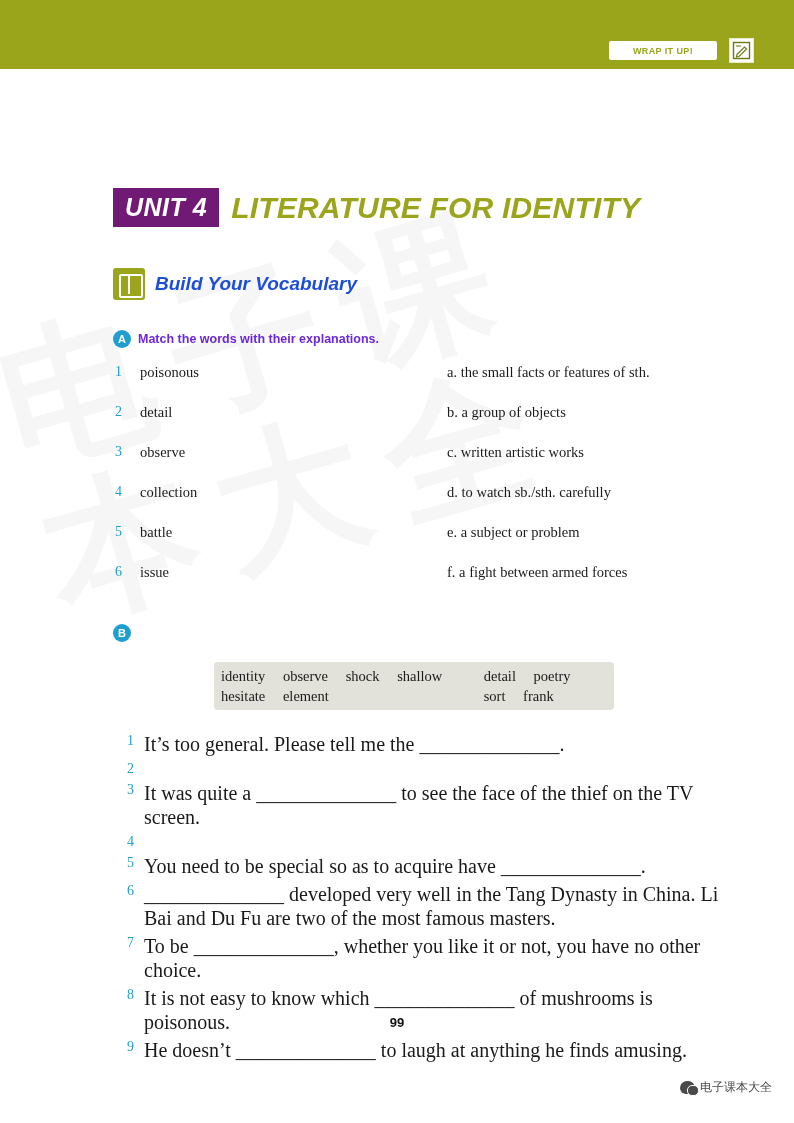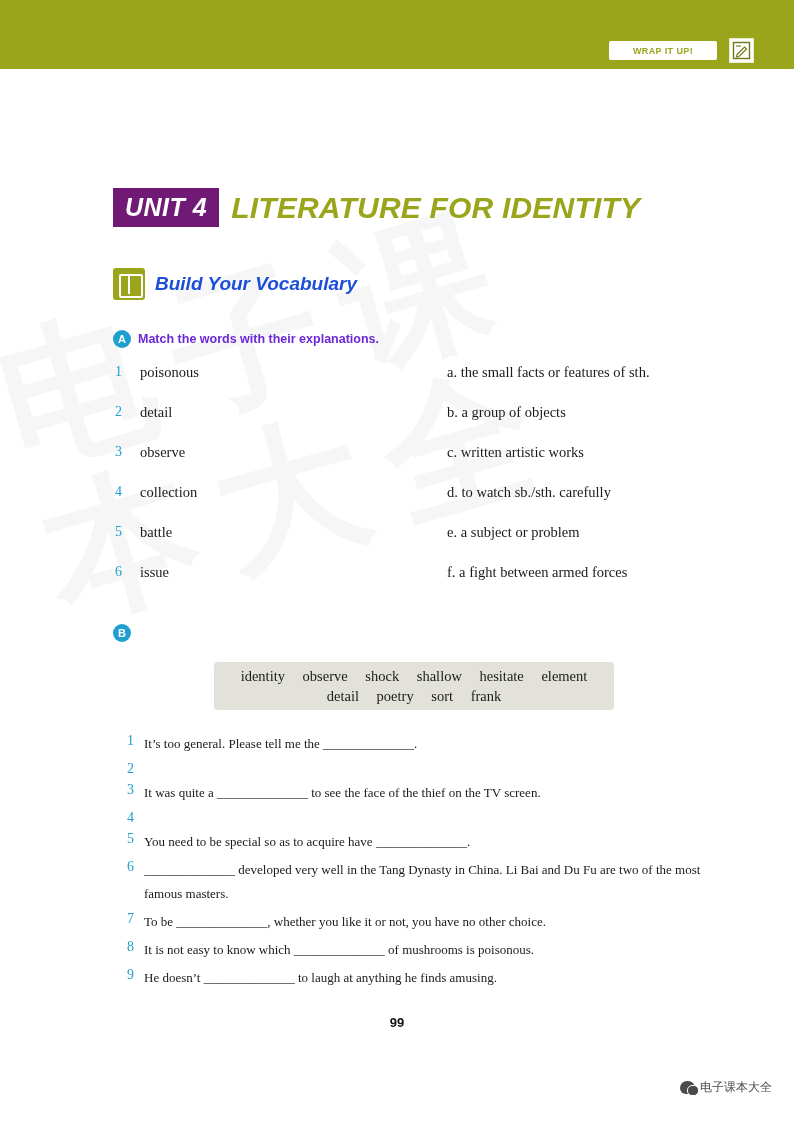--- a/index.html
+++ b/index.html
@@ -167,21 +167,21 @@
   }
 
   
   .word-box {
     position: absolute;
     left: 214px; top: 662px;
     width: 400px; height: 48px;
     background: #e3e2da;
     border-radius: 4px;
     display: flex;
-    flex-direction: column;
+    flex-direction: row;
     align-items: center;
     justify-content: center;
     font-size: 14.5px;
     color: #1a1a1a;
   }
   .word-box-line { line-height: 20px; }
   .word-box-line span { margin: 0 7px; }
 
   
   .fill-list { position: absolute; left: 110px; top: 732px; width: 620px; }
@@ -190,21 +190,21 @@
     width: 24px;
     flex: none;
     text-align: right;
     color: #1f9ed0;
     font-family: "Liberation Serif", serif;
     font-size: 14px;
     padding-top: 1px;
   }
   .fill-text {
     margin-left: 10px;
-    font-size: 13px;
+    font-size: 20px;
     color: #1a1a1a;
     line-height: 24px;
   }
 
   
   .page-num {
     position: absolute;
     left: 0; right: 0; top: 1015px;
     text-align: center;
     font-family: "Liberation Sans", sans-serif;

